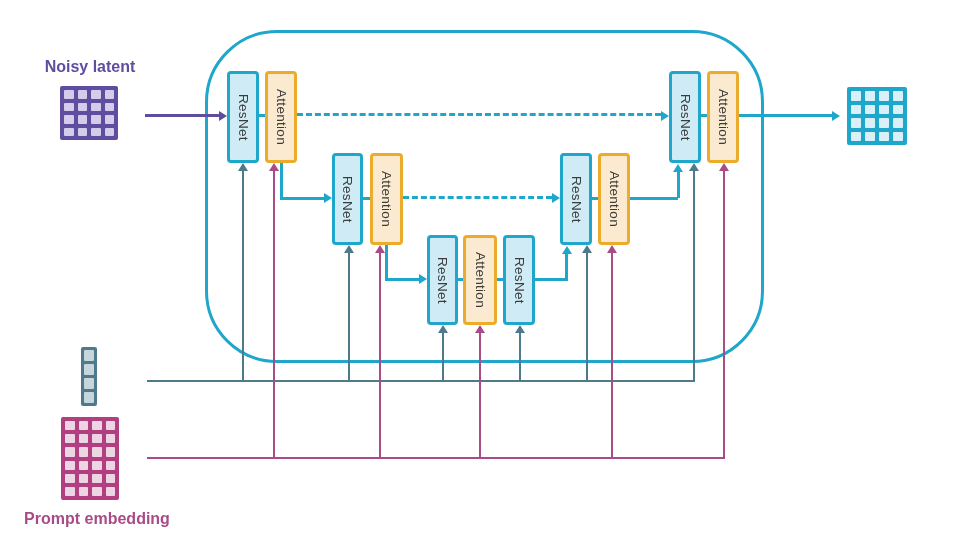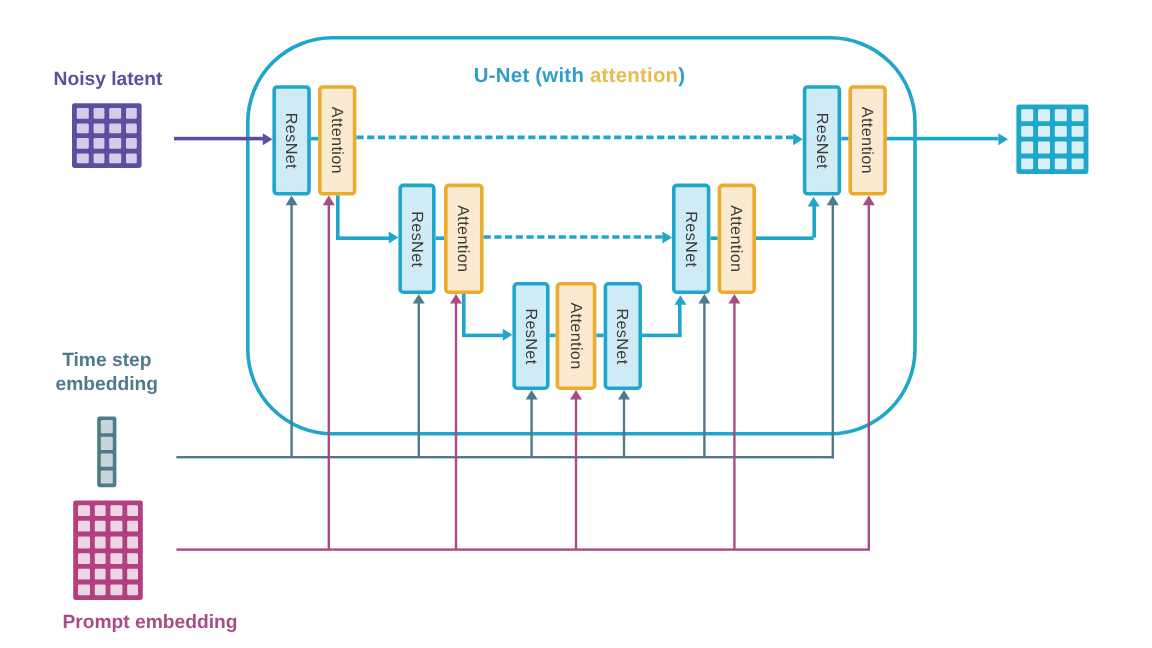--- a/index.html
+++ b/index.html
@@ -45,21 +45,20 @@
 
   .lbl{position:absolute;text-align:center;font-size:16px;line-height:1.25;font-weight:600;}
 </style>
 </head>
 <body>
 
 <div id="canvas">
 
   <div class="unet-box"></div>
 
-  <div class="title"><span>U-Net (with </span><span class="hl">attention</span><span>)</span></div>
 
   <div class="lbl" style="left:40px;top:57px;width:100px;color:var(--purple);">Noisy latent</div>
   <div class="grid" style="left:60px;top:86px;width:58px;height:54px;background:var(--purple);--cell:var(--purple_light);grid-template-columns:repeat(4,1fr);grid-template-rows:repeat(4,1fr);">
       <div></div>
       <div></div>
       <div></div>
       <div></div>
       <div></div>
       <div></div>
       <div></div>
@@ -86,21 +85,20 @@
       <div></div>
       <div></div>
       <div></div>
       <div></div>
       <div></div>
       <div></div>
       <div></div>
       <div></div>
     </div>
 
-  <div class="lbl" style="left:39px;top:291px;width:100px;color:var(--slate);">Time step embedding</div>
   <div class="grid" style="left:81px;top:347px;width:16px;height:59px;background:var(--slate);--cell:var(--slate_light);gap:3px;padding:3px;grid-template-columns:1fr;grid-template-rows:repeat(4,1fr);">
       <div></div>
       <div></div>
       <div></div>
       <div></div>
     </div>
 
   <div class="grid" style="left:61px;top:417px;width:58px;height:83px;background:var(--magenta_border);--cell:var(--magenta_light);grid-template-columns:repeat(4,1fr);grid-template-rows:repeat(6,1fr);">
       <div></div>
       <div></div>
@@ -120,21 +118,21 @@
       <div></div>
       <div></div>
       <div></div>
       <div></div>
       <div></div>
       <div></div>
       <div></div>
       <div></div>
       <div></div>
     </div>
-  <div class="lbl" style="left:17px;top:509px;width:160px;color:var(--magenta);margin-left:28px;">Prompt embedding</div>
+  <div class="lbl" style="left:17px;top:509px;width:160px;color:var(--magenta);">Prompt embedding</div>
 
   <div class="block resnet" style="left:227px;top:71px;width:32px;height:92px;">
       <span>ResNet</span>
     </div>
   <div class="block attention" style="left:265px;top:71px;width:32px;height:92px;">
       <span>Attention</span>
     </div>
 
   <div class="block resnet" style="left:332px;top:153px;width:31px;height:92px;">
       <span>ResNet</span>

